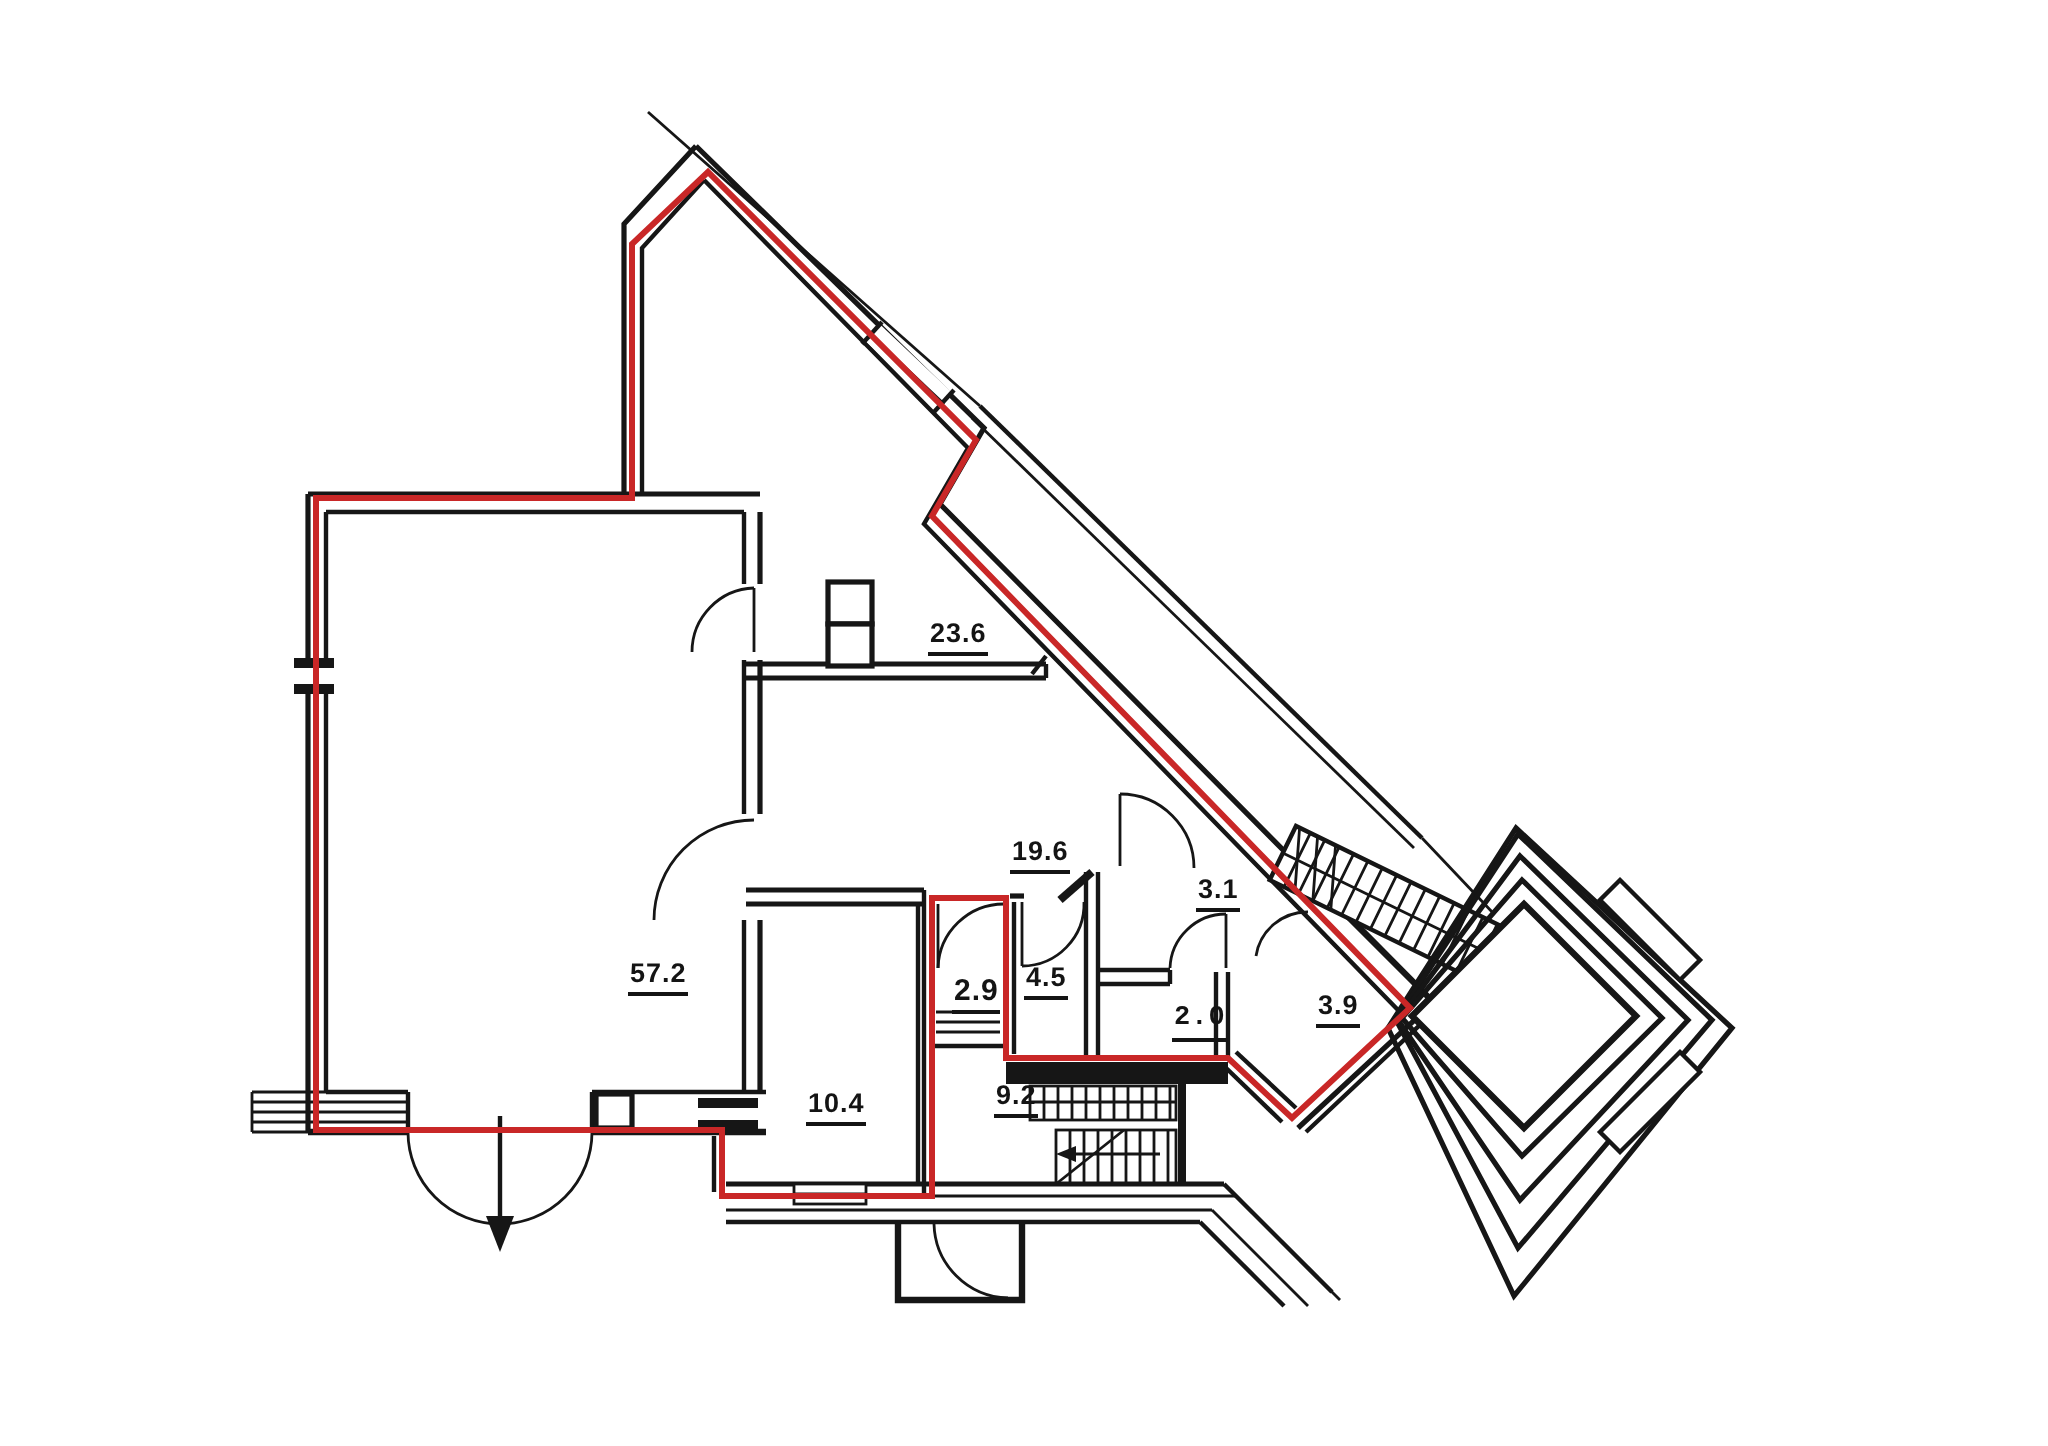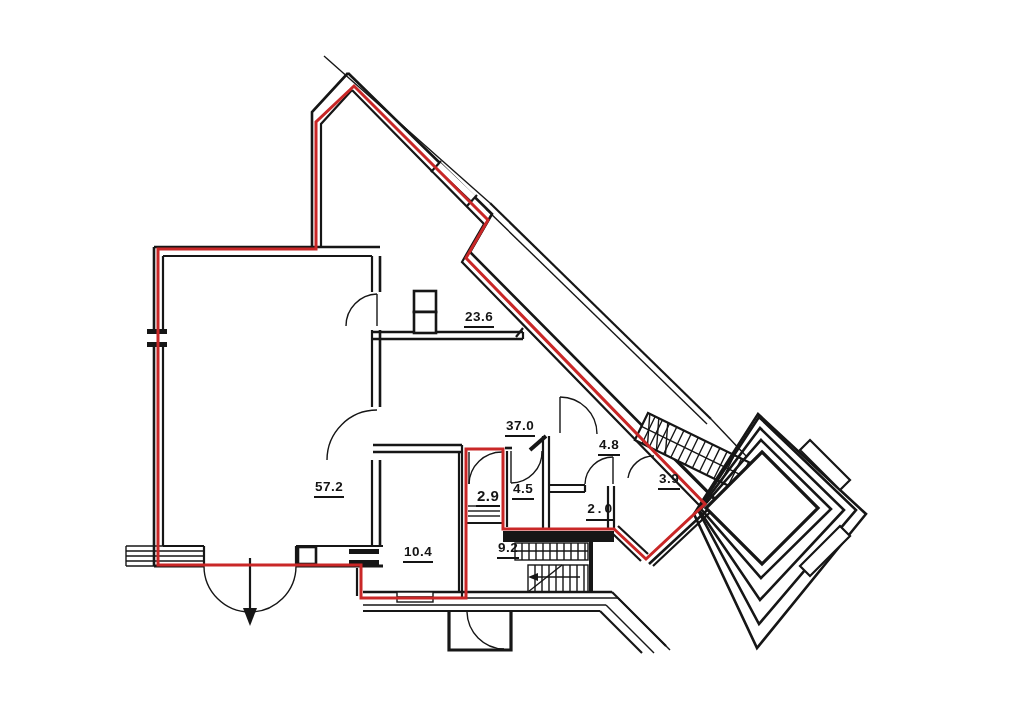--- a/index.html
+++ b/index.html
@@ -193,24 +193,24 @@
     <polygon class="blk sw3 wfill" points="762,452 818,508 762,564 706,508"></polygon>
     <polygon class="wfill blk sw2" points="800,450 840,490 850,480 810,440"></polygon>
     <polygon class="wfill blk sw2" points="800,566 840,526 850,536 810,576"></polygon>
   </g>
 
   <path class="red" d="M158,565 L158,249 L316,249 L316,122 L354,86 L488,220 L466,258 L705,504 L646,559 L614,529 L503,529 L503,449 L466,449 L466,598 L361,598 L361,565 Z"></path>
 </svg>
 
 <div class="labels">
   <div class="area-label" style="left:464px;top:310px;">23.6</div>
-  <div class="area-label" style="left:505px;top:419px;">37.0</div>
-  <div class="area-label" style="left:598px;top:438px;">4.8</div>
+  <div class="area-label" style="left:505px;top:419px;">19.6</div>
+  <div class="area-label" style="left:598px;top:438px;">3.1</div>
   <div class="area-label" style="left:314px;top:480px;">57.2</div>
   <div class="area-label" style="left:476px;top:488px;font-size:15px;text-align:center;">2.9</div>
   <div class="area-label" style="left:512px;top:482px;">4.5</div>
   <div class="area-label" style="left:586px;top:503px;font-family:Liberation Mono, monospace;">2.0</div>
-  <div class="area-label" style="left:658px;top:472px;">3.9</div>
+  <div class="area-label" style="left:658px;top:496px;">3.9</div>
   <div class="area-label" style="left:403px;top:529px;margin-top:16px;">10.4</div>
   <div class="area-label" style="left:497px;top:541px;">9.2</div>
 </div>
 
 </div>
 
 </body></html>

